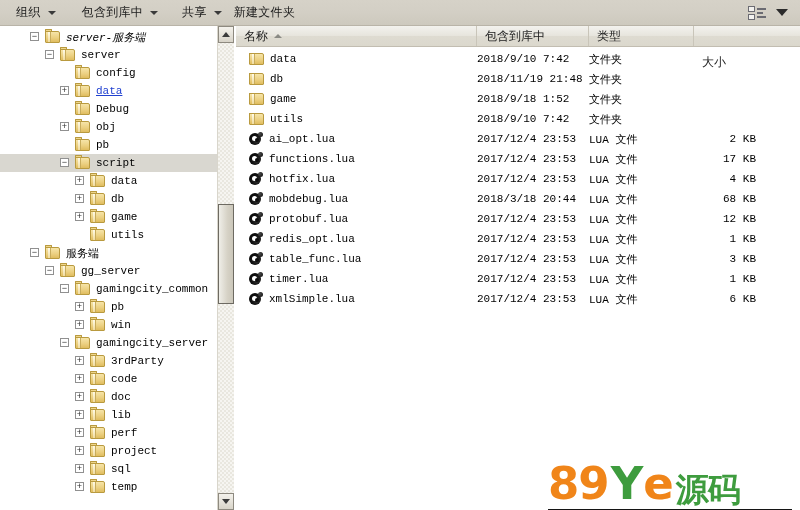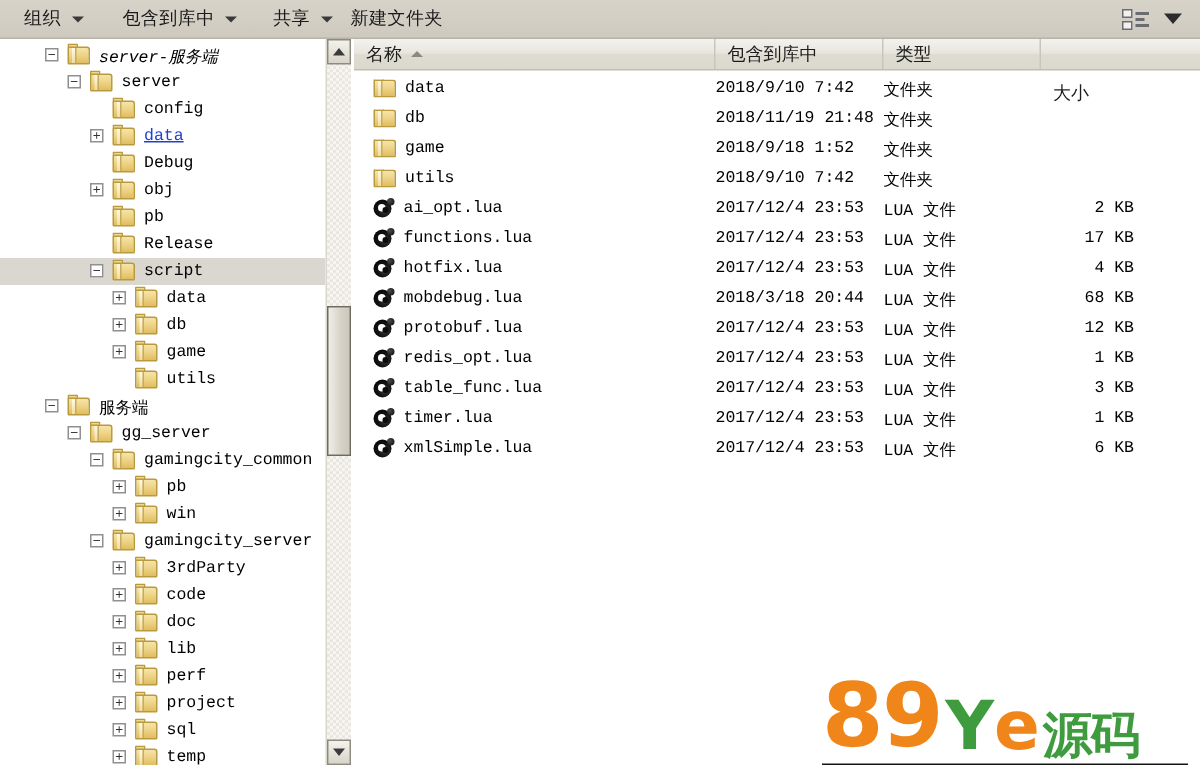--- a/index.html
+++ b/index.html
@@ -296,21 +296,21 @@
   }
   .wm-logo {
     display: flex;
     align-items: flex-end;
     height: 48px;
     line-height: 1;
     font-family: "DejaVu Sans", sans-serif;
     font-weight: bold;
     letter-spacing: -1px;
   }
-  .wm-89   { font-size: 59px; }
+  .wm-89   { font-size: 45px; }
   .wm-Y    { font-size: 45px; margin-left: 2px; }
   .wm-e    { font-size: 45px; margin-left: 1px; }
   .wm-cn   { font-size: 33px; margin-left: 3px; font-family: "DejaVu Sans", sans-serif; }
   .wm-bar {
     margin-top: 3px;
     height: 21px;
     background: #141414;
     display: flex;
     align-items: center;
     padding: 0 8px;
@@ -393,25 +393,20 @@
             <span class="expander" style="left:60px;top:4px;">
               <span>+</span>
             </span>
             <span class="tfolder" style="left:75px;top:3px;"><span class="folder-ic"><span class="tab"></span><span class="back"></span><span class="spine"></span></span></span>
             <span class="tlabel" style="left:96px;">obj</span>
           </div>
           <div class="tnode">
             <span class="expander none" style="left:60px;"></span>
             <span class="tfolder" style="left:75px;top:3px;"><span class="folder-ic"><span class="tab"></span><span class="back"></span><span class="spine"></span></span></span>
             <span class="tlabel" style="left:96px;">pb</span>
-          </div>
-          <div class="tnode">
-            <span class="expander none" style="left:60px;"></span>
-            <span class="tfolder" style="left:75px;top:3px;"><span class="folder-ic"><span class="tab"></span><span class="back"></span><span class="spine"></span></span></span>
-            <span class="tlabel" style="left:96px;">Release</span>
           </div>
           <div class="tnode selected">
             <span class="expander" style="left:60px;top:4px;">
               <span>−</span>
             </span>
             <span class="tfolder" style="left:75px;top:3px;"><span class="folder-ic"><span class="tab"></span><span class="back"></span><span class="spine"></span></span></span>
             <span class="tlabel" style="left:96px;">script</span>
           </div>
           <div class="tnode">
             <span class="expander" style="left:75px;top:4px;">

